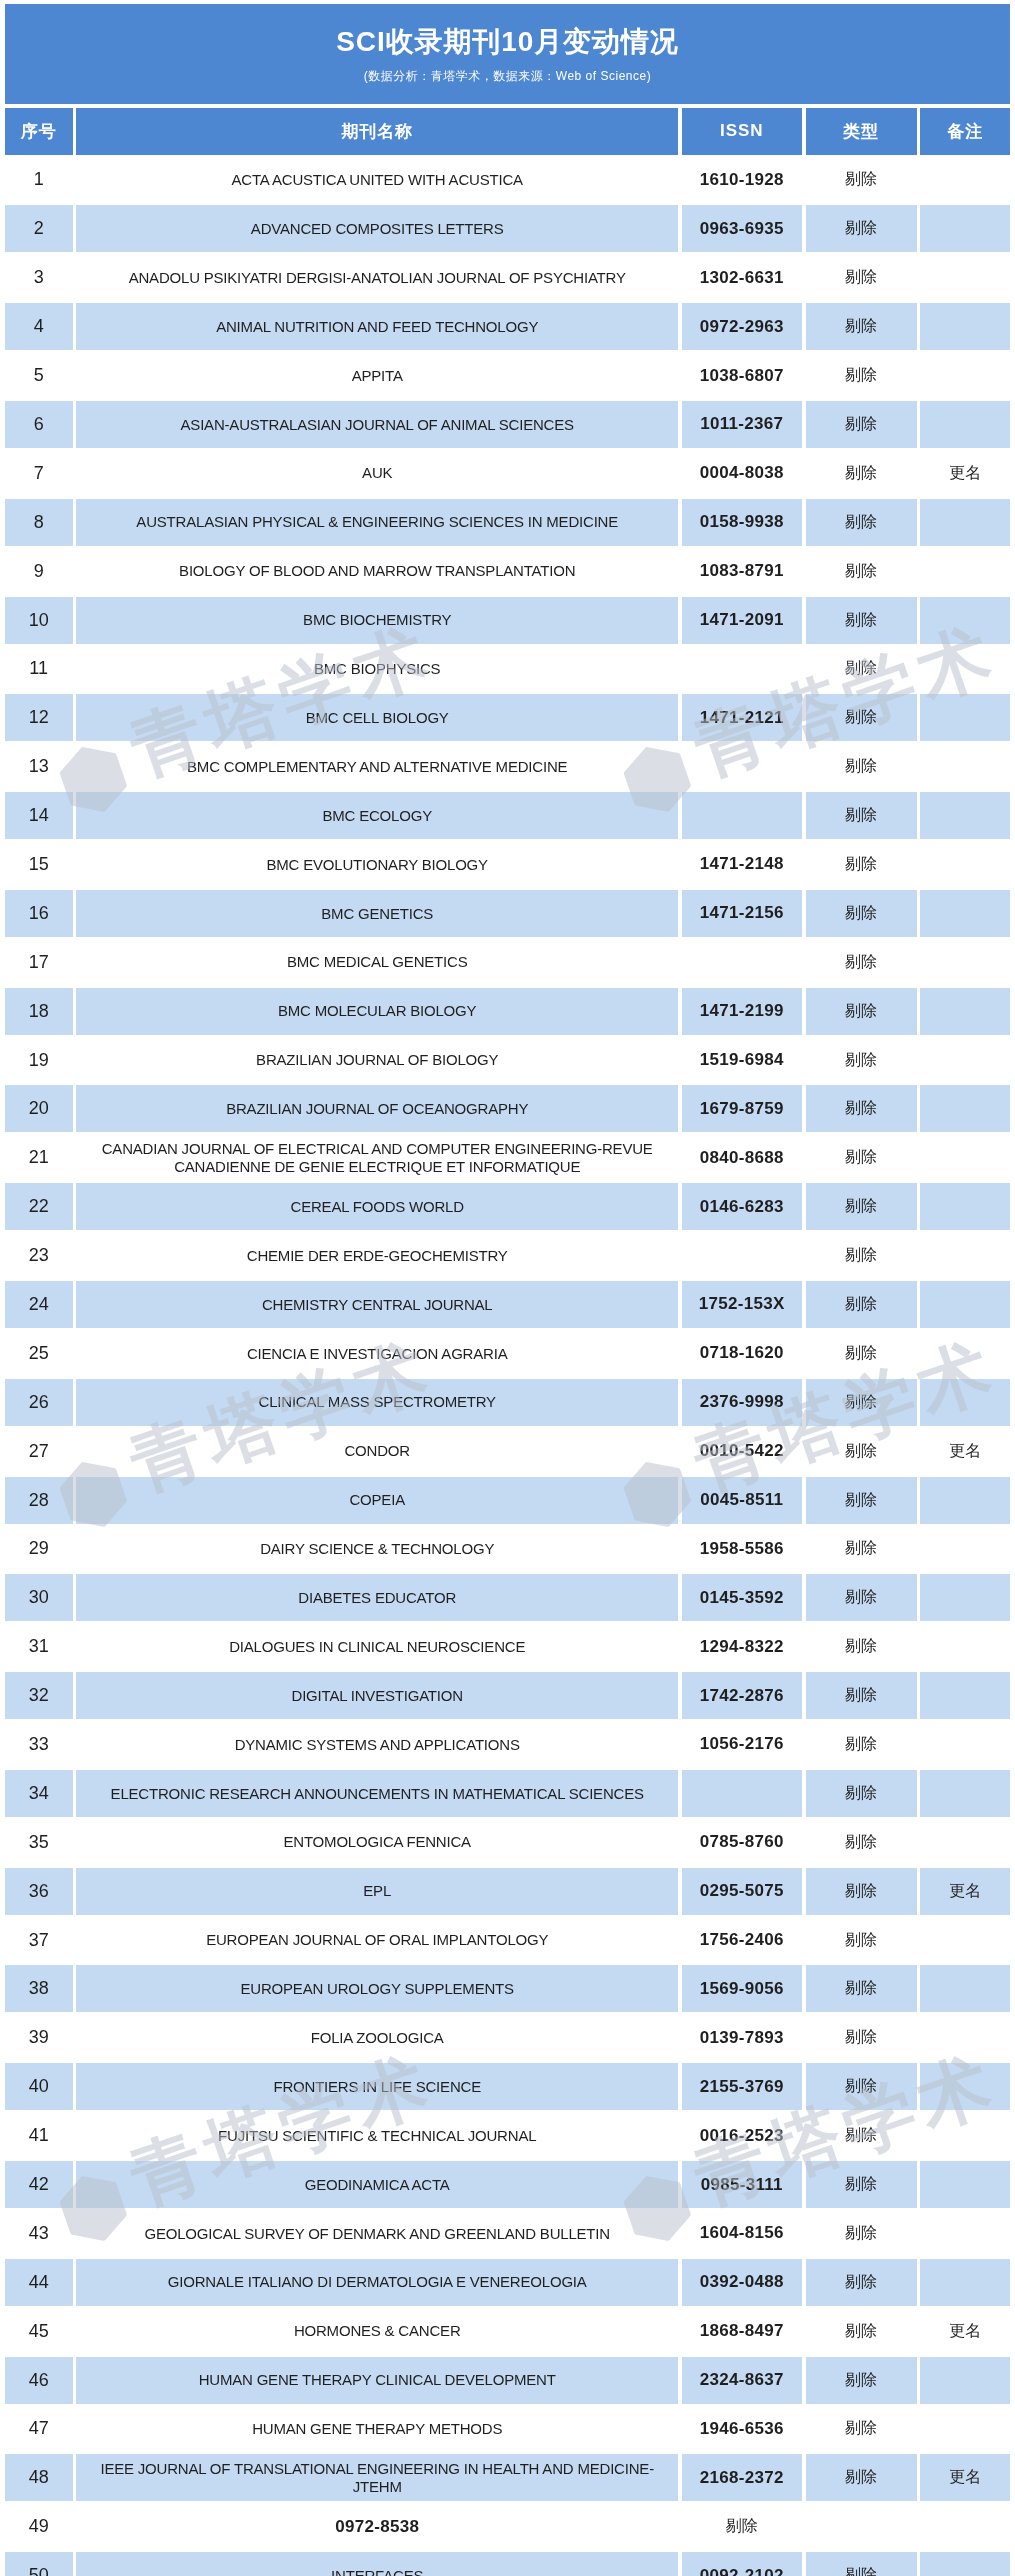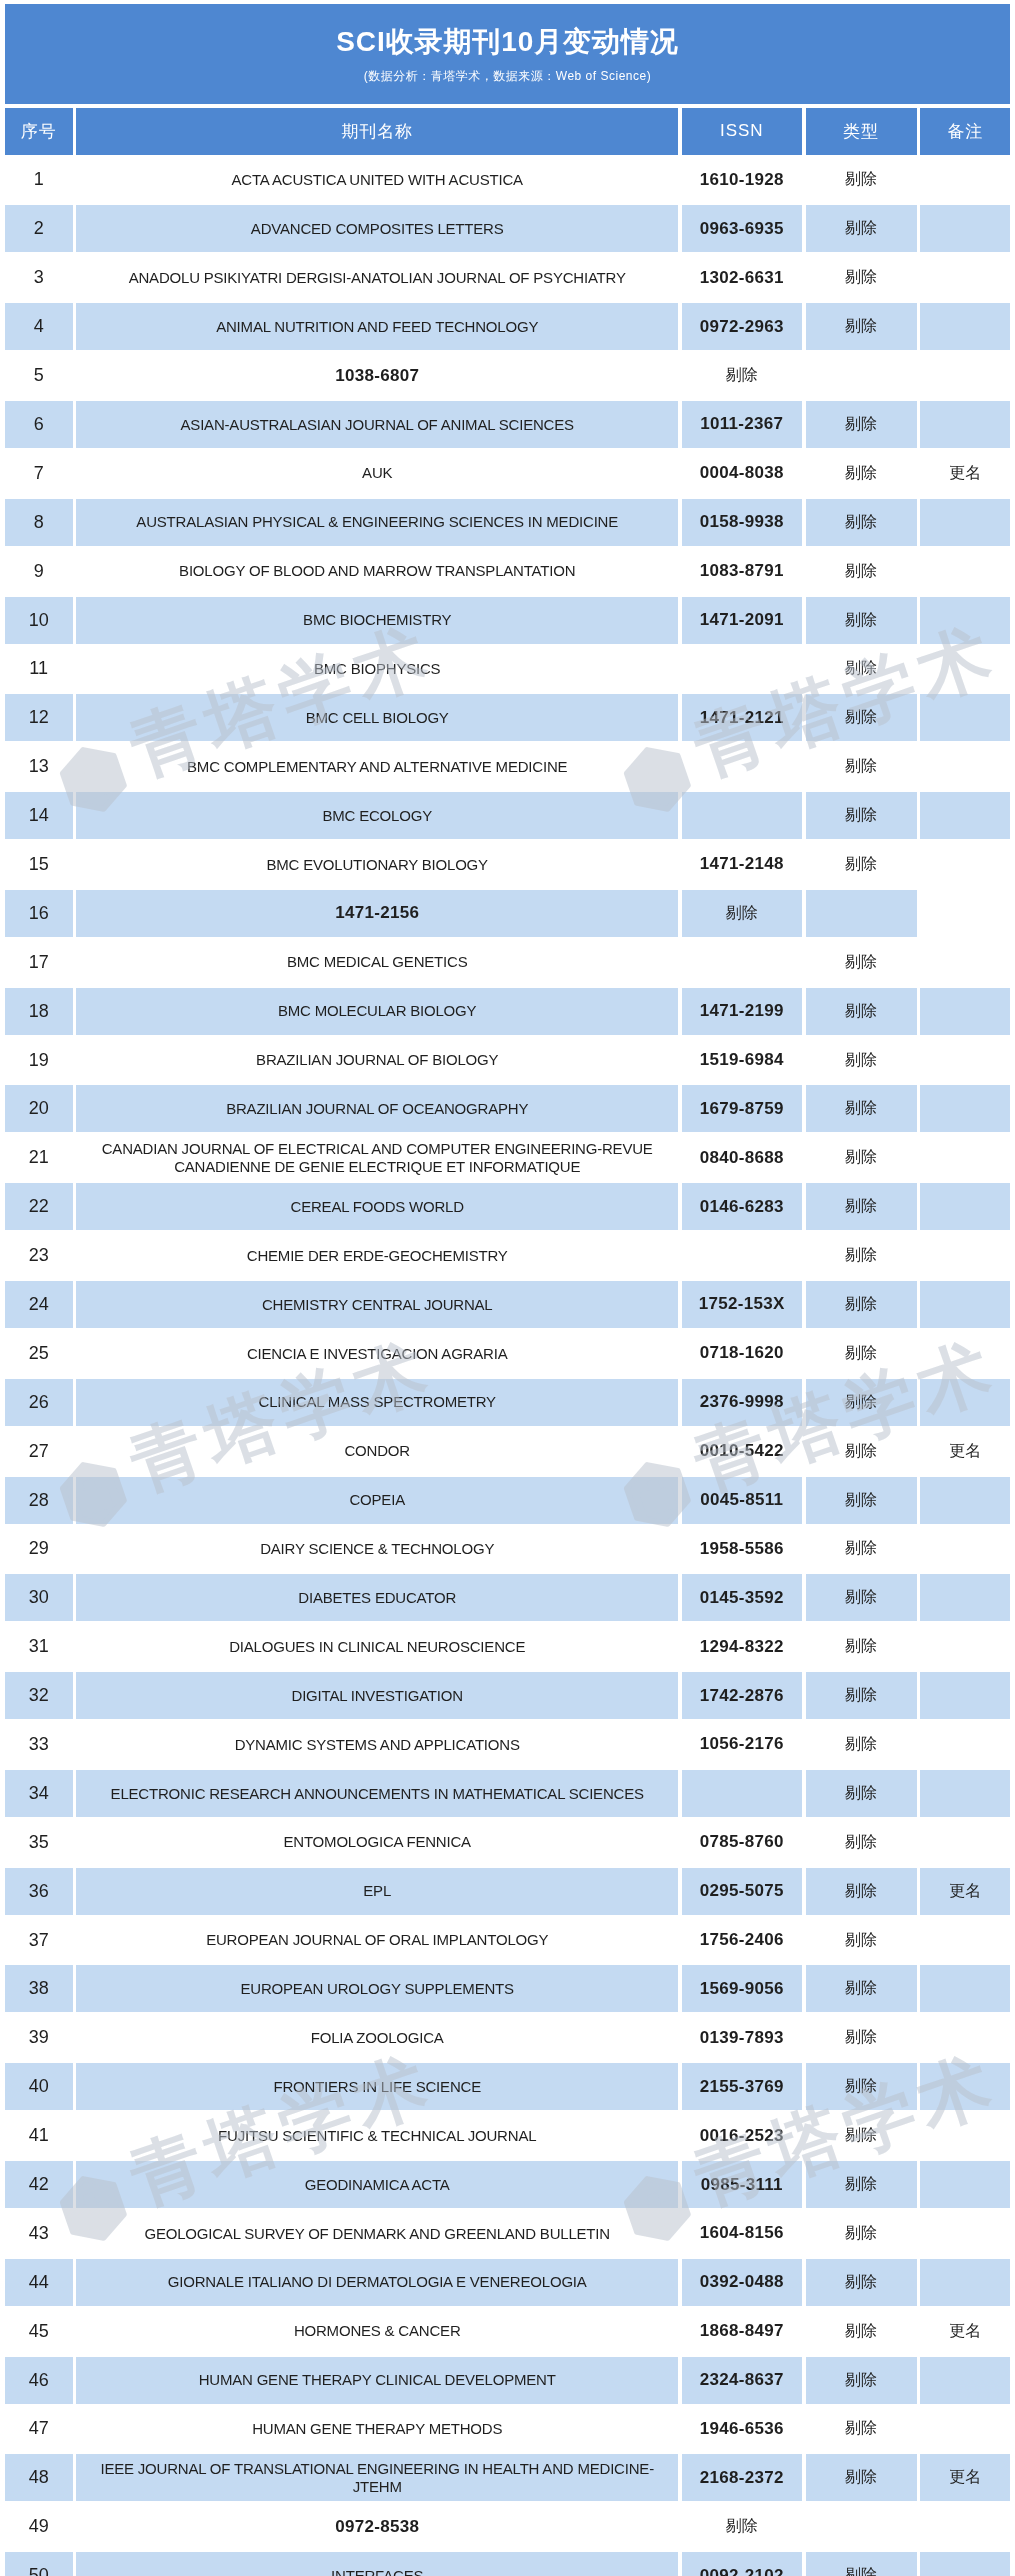--- a/index.html
+++ b/index.html
@@ -36,21 +36,21 @@
   .grid-row > div {
     display: flex;
     align-items: center;
     justify-content: center;
     text-align: center;
   }
   .header-row { height: 47px; }
   .header-row > div {
     background: #4E87D1;
     color: #ffffff;
-    font-weight: normal;
+    font-weight: bold;
     font-size: 17px;
     letter-spacing: 0.9px;
   }
   .data-row { height: 47px; }
   .data-row > div { background: #ffffff; }
   .data-row.striped > div { background: #C4DAF2; }
   .cell-no   { font-size: 18px; }
   .cell-name { font-size: 15px; letter-spacing: -0.2px; line-height: 1.18; padding: 0 7.5px; }
   .cell-issn { font-size: 17px; letter-spacing: 0.3px; font-weight: bold; }
   .cell-type, .cell-note { font-size: 16px; }
@@ -117,20 +117,21 @@
       </div>
       <div class="grid-row data-row striped">
         <div class="cell-no">4</div>
         <div class="cell-name">ANIMAL NUTRITION AND FEED TECHNOLOGY</div>
         <div class="cell-issn">0972-2963</div>
         <div class="cell-type">剔除</div>
         <div class="cell-note"></div>
       </div>
       <div class="grid-row data-row">
         <div class="cell-no">5</div>
+        <div class="cell-name">APPITA</div>
         <div class="cell-issn">1038-6807</div>
         <div class="cell-type">剔除</div>
         <div class="cell-note"></div>
       </div>
       <div class="grid-row data-row striped">
         <div class="cell-no">6</div>
         <div class="cell-name">ASIAN-AUSTRALASIAN JOURNAL OF ANIMAL SCIENCES</div>
         <div class="cell-issn">1011-2367</div>
         <div class="cell-type">剔除</div>
         <div class="cell-note"></div>
@@ -193,20 +194,21 @@
       </div>
       <div class="grid-row data-row">
         <div class="cell-no">15</div>
         <div class="cell-name">BMC EVOLUTIONARY BIOLOGY</div>
         <div class="cell-issn">1471-2148</div>
         <div class="cell-type">剔除</div>
         <div class="cell-note"></div>
       </div>
       <div class="grid-row data-row striped">
         <div class="cell-no">16</div>
+        <div class="cell-name">BMC GENETICS</div>
         <div class="cell-issn">1471-2156</div>
         <div class="cell-type">剔除</div>
         <div class="cell-note"></div>
       </div>
       <div class="grid-row data-row">
         <div class="cell-no">17</div>
         <div class="cell-name">BMC MEDICAL GENETICS</div>
         <div class="cell-issn"></div>
         <div class="cell-type">剔除</div>
         <div class="cell-note"></div>

